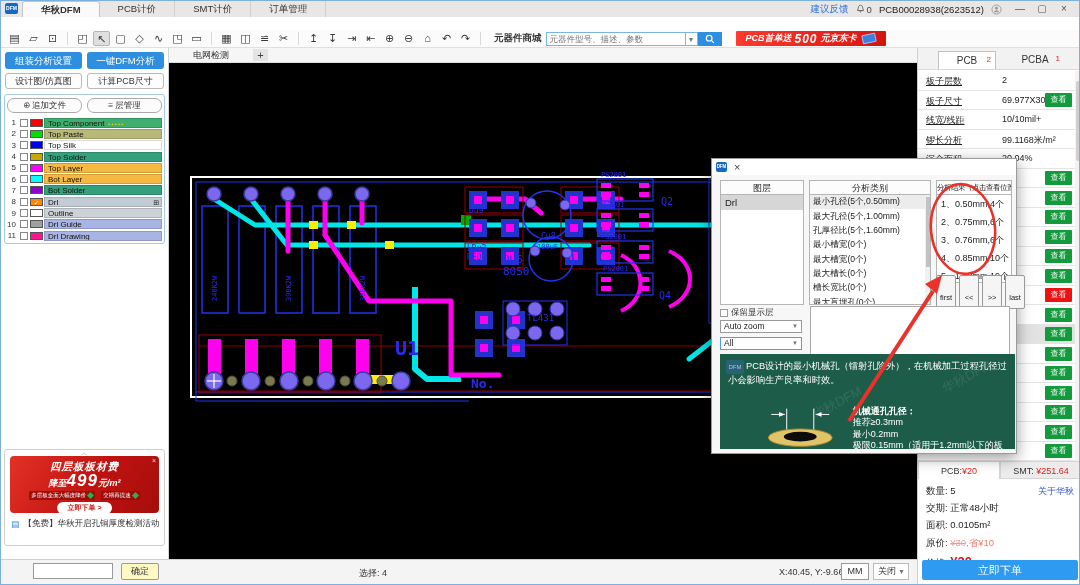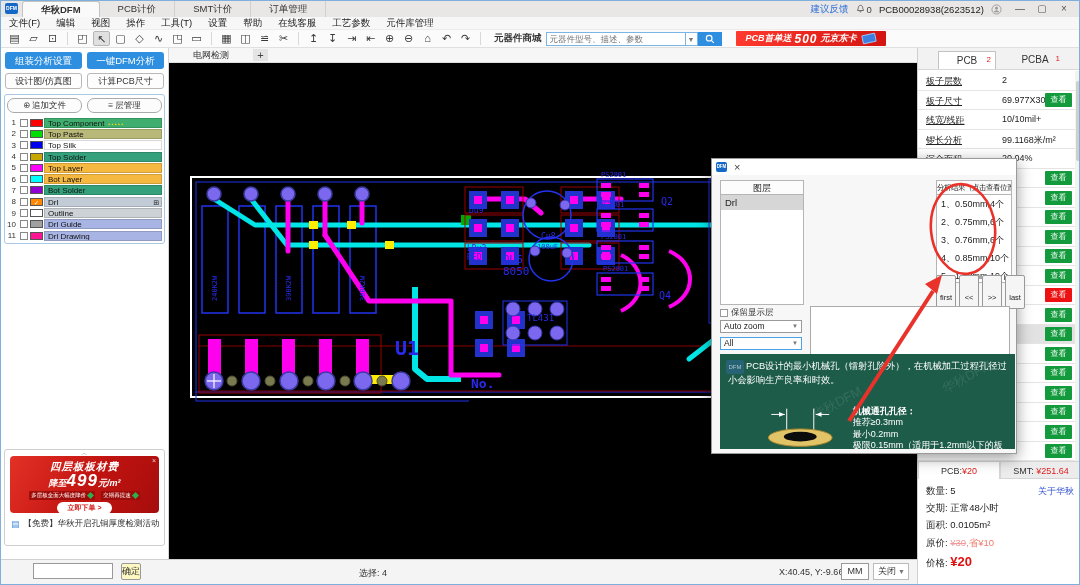--- a/index.html
+++ b/index.html
@@ -105,21 +105,21 @@
   .pline .about { float:right; color:#3a56d4; font-size:9px; }
   .strike { color:#f09a9a; text-decoration:line-through; }
   .save { color:#f07a6a; }
   .bigprice { color:#e01010; font-weight:bold; font-size:13px; }
   .orderbtn { position:absolute; left:4px; right:4px; bottom:6px; height:20px; background:#2e9bf0; color:#fff; font-size:11px; text-align:center; line-height:20px; border-radius:2px; }
 
   
   .statusbar { position:absolute; left:0; top:558px; width:916px; height:26px; background:#f4f4f4; border-top:1px solid #d0d0d0; font-size:9px; color:#333; }
   .statusbar .xy { position:absolute; left:8px; top:23px;font-weight:bold; }
   .statusbar input.xyin { position:absolute; left:32px; top:3px; width:80px; height:16px; border:1px solid #999; }
-  .okbtn { position:absolute; left:120px; top:3px; width:20px; height:17px; background:#fef9c3; border:1px solid #999; border-radius:2px; font-size:9px; line-height:15px; text-align:center; }
+  .okbtn { position:absolute; left:120px; top:3px; width:38px; height:17px; background:#fef9c3; border:1px solid #999; border-radius:2px; font-size:9px; line-height:15px; text-align:center; }
   .selcount { position:absolute; left:358px; top:7px; }
   .coords { position:absolute; left:778px; top:7px; }
   .mmbtn { position:absolute; left:840px; top:3px; width:28px; height:17px; border:1px solid #999; background:#fdfdfd; text-align:center; line-height:15px; font-size:9px; }
   .closesel { position:absolute; left:872px; top:3px; width:36px; height:17px; border:1px solid #bbb; background:#fff; font-size:9px; line-height:15px; padding-left:4px; }
   .closesel .car { float:right; margin-right:3px; color:#777; font-size:7px; }
 
   
   .dialog { position:absolute; left:710px; top:157px; width:306px; height:296px; background:#f7f7f7; border:1px solid #9a9a9a; box-shadow:0 4px 14px rgba(0,0,0,.4); z-index:50; }
   .dlg-title { height:16px; display:flex; align-items:center; padding:0 4px; background:#fff; }
   .dlg-title .ti { width:11px; height:10px; background:#1668c7; border-radius:2px; color:#fff; font-size:4.5px; text-align:center; line-height:10px; font-weight:bold; margin-right:4px; }
@@ -185,32 +185,20 @@
           <path d="M3 9 a3.2 3.2 0 0 1 6 0" fill="#999"></path>
         </svg>
       <span class="winctl">
         <span>—</span>
         <span>▢</span>
         <span>×</span>
       </span>
     </div>
   </div>
 
-  <div class="menubar" id="menubar">
-      <span class="mi">文件(F)</span>
-      <span class="mi">编辑</span>
-      <span class="mi">视图</span>
-      <span class="mi">操作</span>
-      <span class="mi">工具(T)</span>
-      <span class="mi">设置</span>
-      <span class="mi">帮助</span>
-      <span class="mi">在线客服</span>
-      <span class="mi">工艺参数</span>
-      <span class="mi">元件库管理</span>
-    </div>
 
   <div class="toolbar">
     <span id="tbicons" style="display:flex;align-items:center;">
         <span class="tbi">▤</span>
         <span class="tbi">▱</span>
         <span class="tbi">⊡</span>
         <span class="tbsep"></span>
         <span class="tbi">◰</span>
         <span class="tbi active">↖</span>
         <span class="tbi">▢</span>
@@ -666,20 +654,21 @@
         <div class="ptab active"><span>PCB:</span><span class="red">¥20</span></div>
         <div class="ptab"><span>SMT: </span><span class="red">¥251.64</span></div>
       </div>
       <div class="price-body">
         <div class="pline"><span>数量: </span><span></span><span>5</span><span class="about">关于华秋</span></div>
         <div class="pline"><span>交期: </span><span>正常48小时</span></div>
         <div class="pline"><span>面积: </span><span>0.0105m²</span></div>
         <div class="pline"><span>原价: </span><span class="strike">¥30</span><span class="save">,省¥10</span></div>
         <div class="pline"><span>价格: </span><span class="bigprice">¥20</span></div>
       </div>
+      <div class="orderbtn">立即下单</div>
     </div>
   </div>
 
   <div class="statusbar">
     <span class="xy">X Y:</span>
     <input class="xyin" style="">
     <span class="okbtn">确定</span>
     <span class="selcount">选择: 4</span>
     <span class="coords">X:40.45, Y:-9.66</span>
     <span class="mmbtn">MM</span>
@@ -689,20 +678,36 @@
   <div class="dialog">
     <div class="dlg-title">
       <span class="ti">DFM</span>
       <span class="x">×</span>
     </div>
     <div class="dlg-cols">
       <div class="colbox" style="left:8px; top:5px; width:84px;">
         <div class="colhead">图层</div>
         <div class="collist" id="dlg-layers" style="height:110px;">
             <div class="ditem sel">Drl</div>
+          </div>
+      </div>
+      <div class="colbox" style="left:97px; top:5px; width:122px;">
+        <div class="colhead">分析类别</div>
+        <div class="collist" id="dlg-cats" style="height:110px;">
+          <div class="cat-scroll">
+              <div class="thumb"></div>
+            </div>
+        <div class="citem sel">最小孔径(5个,0.50mm)</div>
+            <div class="citem">最大孔径(5个,1.00mm)</div>
+            <div class="citem">孔厚径比(5个,1.60mm)</div>
+            <div class="citem">最小槽宽(0个)</div>
+            <div class="citem">最大槽宽(0个)</div>
+            <div class="citem">最大槽长(0个)</div>
+            <div class="citem">槽长宽比(0个)</div>
+            <div class="citem">最大盲埋孔(0个)</div>
           </div>
       </div>
       <div class="colbox" style="left:224px; top:5px; width:76px;">
         <div class="colhead small">分析结果（点击查看位置）</div>
         <div class="collist" id="dlg-results" style="height:88px;">
             <div class="ritem">1、0.50mm,4个</div>
             <div class="ritem">2、0.75mm,6个</div>
             <div class="ritem">3、0.76mm,6个</div>
             <div class="ritem">4、0.85mm,10个</div>
             <div class="ritem">5、1.00mm,19个</div>

